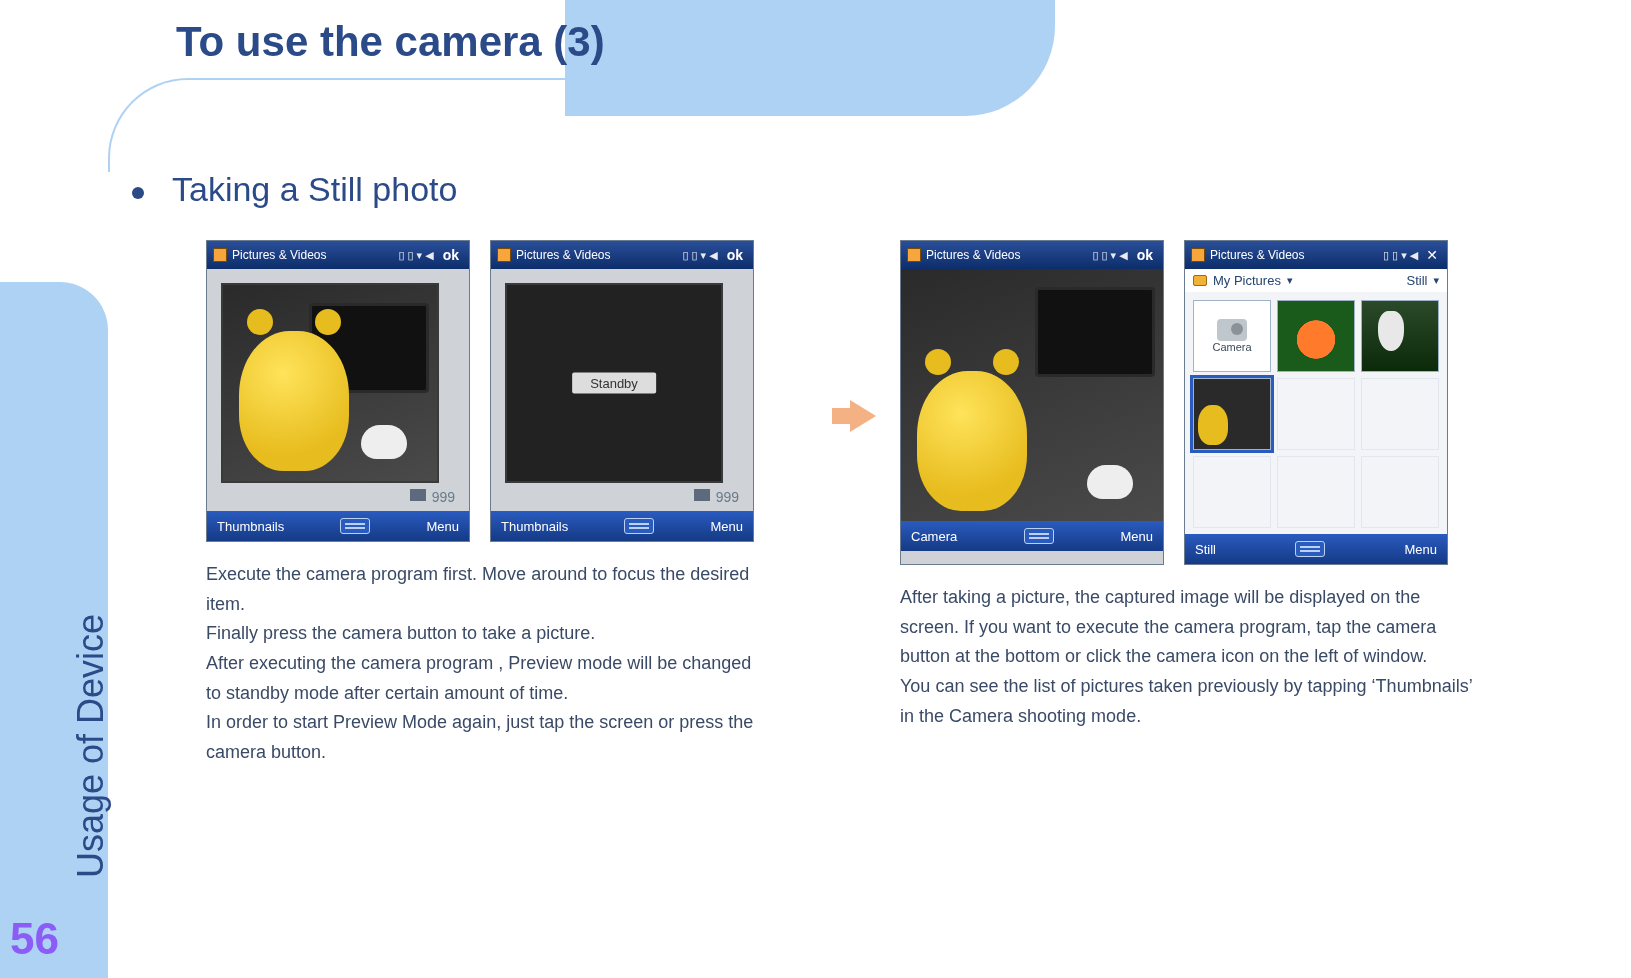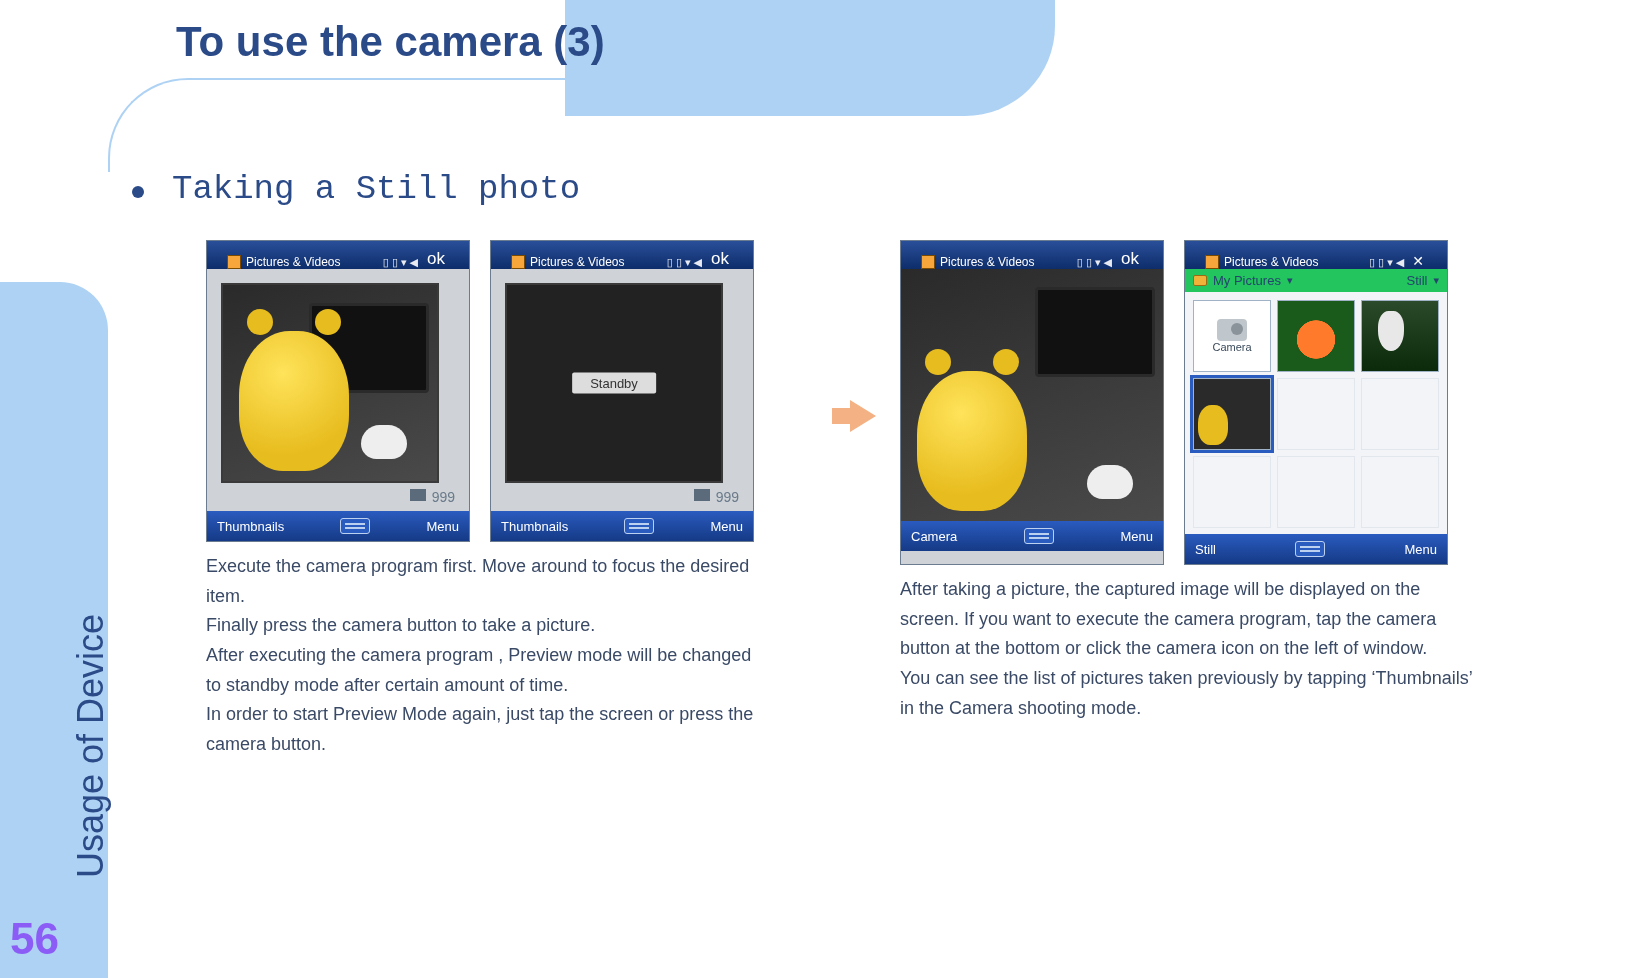--- a/index.html
+++ b/index.html
@@ -14,37 +14,37 @@
   .left-rail { position: absolute; top: 282px; left: 0; width: 108px; height: 696px; background: #aed2f4; border-top-right-radius: 48px; }
   .vertical-label { position: absolute; left: 8px; top: 296px; width: 300px; height: 40px; transform: rotate(-90deg); transform-origin: left top; font-size: 36px; color: #2b4a88; white-space: nowrap; }
   
   .vertical-label-wrap { position: absolute; left: 62px; top: 582px; }
   .page-number { position: absolute; left: 10px; bottom: 14px; font-size: 44px; font-weight: 700; color: #8b5cf6; }
 
   
   .curve { position: absolute; top: 78px; left: 108px; width: 460px; height: 94px; border: 2px solid #aed2f4; border-right: none; border-bottom: none; border-top-left-radius: 80px; border-bottom: none; background: transparent; }
 
   
-  .subtitle-row { position: absolute; top: 170px; left: 132px; display: flex; align-items: center; gap: 28px; font-family: Liberation Mono, monospace; }
+  .subtitle-row { position: absolute; top: 170px; left: 132px; display: flex; align-items: center; gap: 28px; }
   .bullet { width: 12px; height: 12px; background: #2b4a88; border-radius: 50%; margin-top: 6px; }
   .subtitle { font-size: 34px; color: #2b4a88; }
 
   
   .col-left { position: absolute; top: 240px; left: 206px; width: 560px; }
   .col-right { position: absolute; top: 240px; left: 900px; width: 580px; }
 
   .shots-row { display: flex; gap: 20px; }
 
   
   .phone { width: 264px; background: #cfd3d7; border: 1px solid #6b7b90; }
-  .phone-titlebar { display: flex; align-items: flex-end; gap: 5px; height: 28px; background: linear-gradient(#2a4f9a, #0d2d6a); color: #fff; font-size: 12px; padding: 0 20px; }
+  .phone-titlebar { display: flex; align-items: center; gap: 5px; height: 28px; background: linear-gradient(#2a4f9a, #0d2d6a); color: #fff; font-size: 12px; padding: 0 6px; }
   .tb-icon { width: 14px; height: 14px; background: #f7a63b; border: 1px solid #7a4a00; }
   .tb-title { flex: 1; white-space: nowrap; overflow: hidden; }
   .tb-glyph { font-size: 11px; opacity: .9; }
-  .tb-ok { font-size: 17px; padding: 0 4px; }
+  .tb-ok { font-size: 14px; padding: 0 4px; font-weight: bold; }
 
   .phone-body { background: #cfd3d7; }
 
   
   .preview { margin: 14px 30px 0 14px; height: 200px; background: #222; position: relative; overflow: hidden; border: 2px solid #3a3a3a; }
   .preview.scene { background: linear-gradient(160deg, #2a2a2a 0%, #4a4a4a 100%); }
   .toy { position: absolute; left: 16px; bottom: 10px; width: 110px; height: 140px; background: radial-gradient(circle at 40% 30%, #ffe35a, #e7bc1e 70%); border-radius: 46% 46% 40% 40%; }
   .toy::before, .toy::after { content: ""; position: absolute; top: -22px; width: 26px; height: 26px; background: #e7bc1e; border-radius: 50%; }
   .toy::before { left: 8px; } .toy::after { right: 8px; }
   .laptop { position: absolute; right: 8px; top: 18px; width: 120px; height: 90px; background: #111; border: 3px solid #2a2a2a; border-radius: 4px; }
@@ -53,42 +53,42 @@
 
   .counter-row { display: flex; justify-content: flex-end; align-items: flex-start; gap: 6px; padding: 6px 14px; color: #6a7a8a; font-size: 14px; }
   .mem-icon { width: 16px; height: 12px; background: #5b6b7b; }
 
   .phone-softbar { display: flex; align-items: center; justify-content: space-between; height: 30px; background: linear-gradient(#2a5bbf, #153a86); color: #fff; font-size: 13px; padding: 0 10px; }
   .soft-center { width: 30px; height: 16px; border: 1px solid #bcd1f0; border-radius: 3px; background: #2a5bbf; position: relative; }
   .soft-center::before, .soft-center::after { content: ""; position: absolute; left: 4px; right: 4px; height: 2px; background: #bcd1f0; }
   .soft-center::before { top: 4px; } .soft-center::after { bottom: 4px; }
 
   
-  .filterbar { display: flex; justify-content: space-between; align-items: center; background: #22c55e; color: #25456e; font-size: 13px; padding: 4px 8px; }
+  .filterbar { display: flex; justify-content: space-between; align-items: center; background: #ffffff; color: #25456e; font-size: 13px; padding: 4px 8px; }
   .filterbar .fld { display: flex; align-items: center; gap: 6px; }
   .folder-icon { width: 14px; height: 11px; background: #f1b23a; border: 1px solid #9a6b12; border-radius: 2px; }
   .dd { font-size: 11px; color: #25456e; }
   .grid { display: grid; grid-template-columns: repeat(3, 1fr); grid-auto-rows: 72px; gap: 6px; padding: 8px; background: #f2f4f7; height: 242px; }
   .cell { background: #fff; border: 1px solid #9fb2c6; display: flex; flex-direction: column; align-items: center; justify-content: center; font-size: 11px; color: #3a4a5a; overflow: hidden; position: relative; }
   .cell.sel { outline: 3px solid #2a5bbf; }
   .cam-ic { width: 30px; height: 22px; background: #bfc6cc; border-radius: 4px; position: relative; }
   .cam-ic::after { content: ""; position: absolute; right: 4px; top: 4px; width: 12px; height: 12px; background: #8a929a; border-radius: 50%; }
   .thumb-flower { width: 100%; height: 100%; background: radial-gradient(circle at 50% 55%, #ff7a2a 0 35%, #1a5a1a 36% 100%); }
   .thumb-bird { width: 100%; height: 100%; background: linear-gradient(#2a4a2a, #0a2a0a); position: relative; }
   .thumb-bird::after { content: ""; position: absolute; left: 16px; top: 10px; width: 26px; height: 40px; background: #e8e8e8; border-radius: 40% 40% 50% 50%; }
   .thumb-scene { width: 100%; height: 100%; background: #2a2a2a; position: relative; }
   .thumb-scene .t-toy { position: absolute; left: 4px; bottom: 4px; width: 30px; height: 40px; background: #e7bc1e; border-radius: 45% 45% 40% 40%; }
   .cell.empty { background: #f2f4f7; border: 1px solid #e2e7ee; }
 
   
   .arrow { position: absolute; top: 400px; left: 850px; width: 0; height: 0; border-top: 16px solid transparent; border-bottom: 16px solid transparent; border-left: 26px solid #f4b183; }
   .arrow-stem { position: absolute; top: 408px; left: 832px; width: 20px; height: 16px; background: #f4b183; }
 
   
-  .desc { margin-top: 10px; color: #3a4a66; font-size: 18px; line-height: 1.65; }
+  .desc { margin-top: 18px; color: #3a4a66; font-size: 18px; line-height: 1.65; }
 
   
   .phone.big .preview { height: 210px; }
 
   .close-x { font-size: 14px; padding: 0 3px; }
 </style>
 </head>
 <body>
 
 <div class="page">

